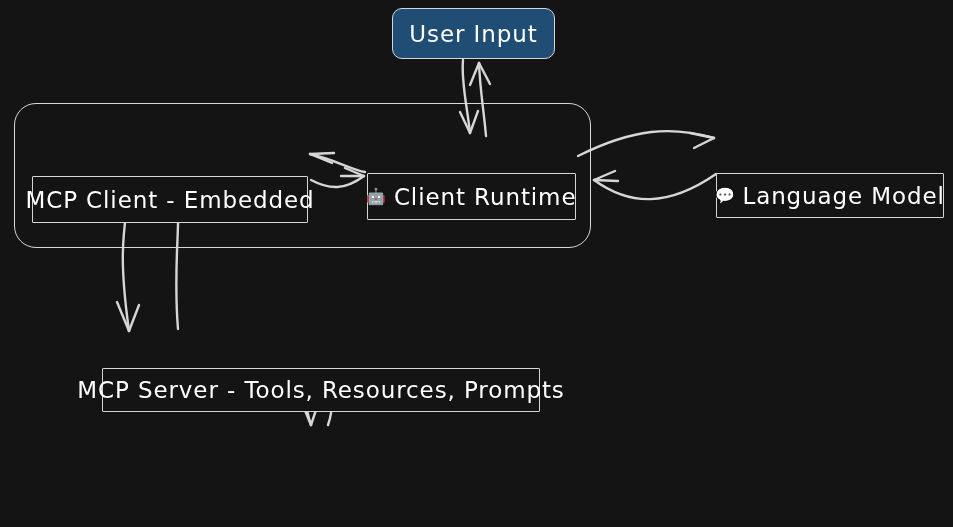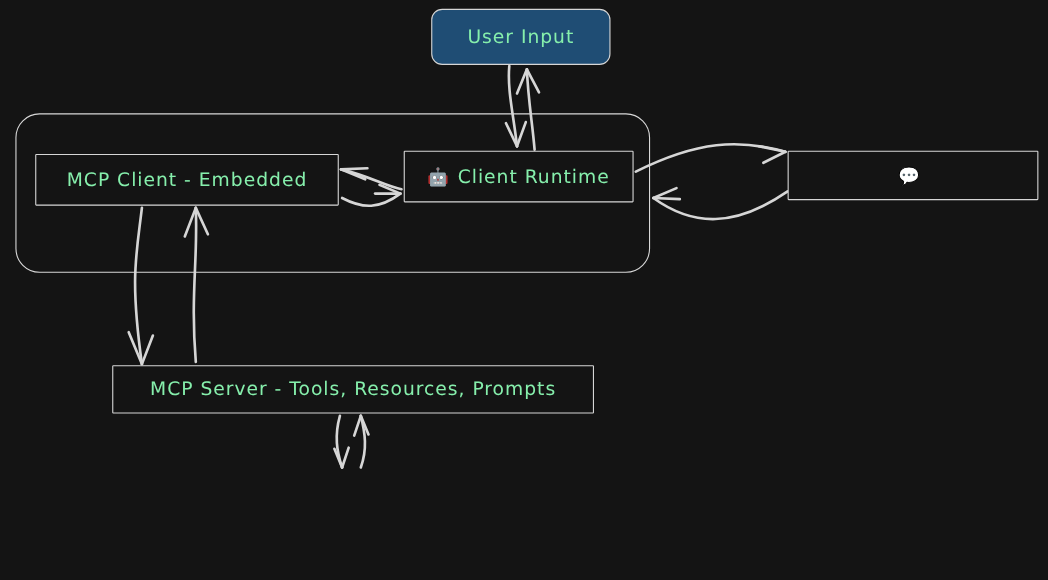--- a/index.html
+++ b/index.html
@@ -34,23 +34,23 @@
     display: flex;
     align-items: center;
     justify-content: center;
     color: #e6e6e6;
     letter-spacing: 0.4px;
     white-space: nowrap;
     z-index: 3;
   }
   .node-label {
     font-family: "DejaVu Sans", sans-serif;
-    font-size: 17px;
+    font-size: 23px;
     letter-spacing: 0.9px;
-    color: #86efac;
+    color: #ffffff;
   }
   .node-emoji {
     font-size: 16px;
     margin-right: 7px;
     line-height: 1;
     filter: saturate(0.85);
   }
   
   .group-box {
     position: absolute;
@@ -58,20 +58,21 @@
     border: 1.6px solid #d8d8d8;
     border-radius: 22px;
     background: transparent;
     z-index: 1;
   }
   
   .rect {
     border: 1.6px solid #d6d6d6;
     background: #141414;
     border-radius: 1px;
+    margin-top: 36px;
   }
   
   .pill {
     border: 1.6px solid #d6d6d6;
     background: #1f4d74;
     border-radius: 10px;
   }
   #n-user-input   { left: 392px; top: 8px;   width: 163px; height: 51px; }
   #group-agent    { left: 14px;  top: 103px; width: 577px; height: 145px; }
   #n-mcp-client   { left: 32px;  top: 140px; width: 276px; height: 47px; }
@@ -161,20 +162,21 @@
     <span class="node-label">MCP Client - Embedded</span>
   </div>
 
   <div id="n-agent-runtime" class="node rect">
     <span class="node-emoji">🤖</span>
     <span class="node-label">Client Runtime</span>
   </div>
 
   <div id="n-language-model" class="node rect">
     <span class="node-emoji">💬</span>
+    <span class="node-label">Language Model</span>
   </div>
 
   <div id="n-mcp-server" class="node rect">
     <span class="node-label">MCP Server - Tools, Resources, Prompts</span>
   </div>
 
 
 </div>
 
 </body></html>

